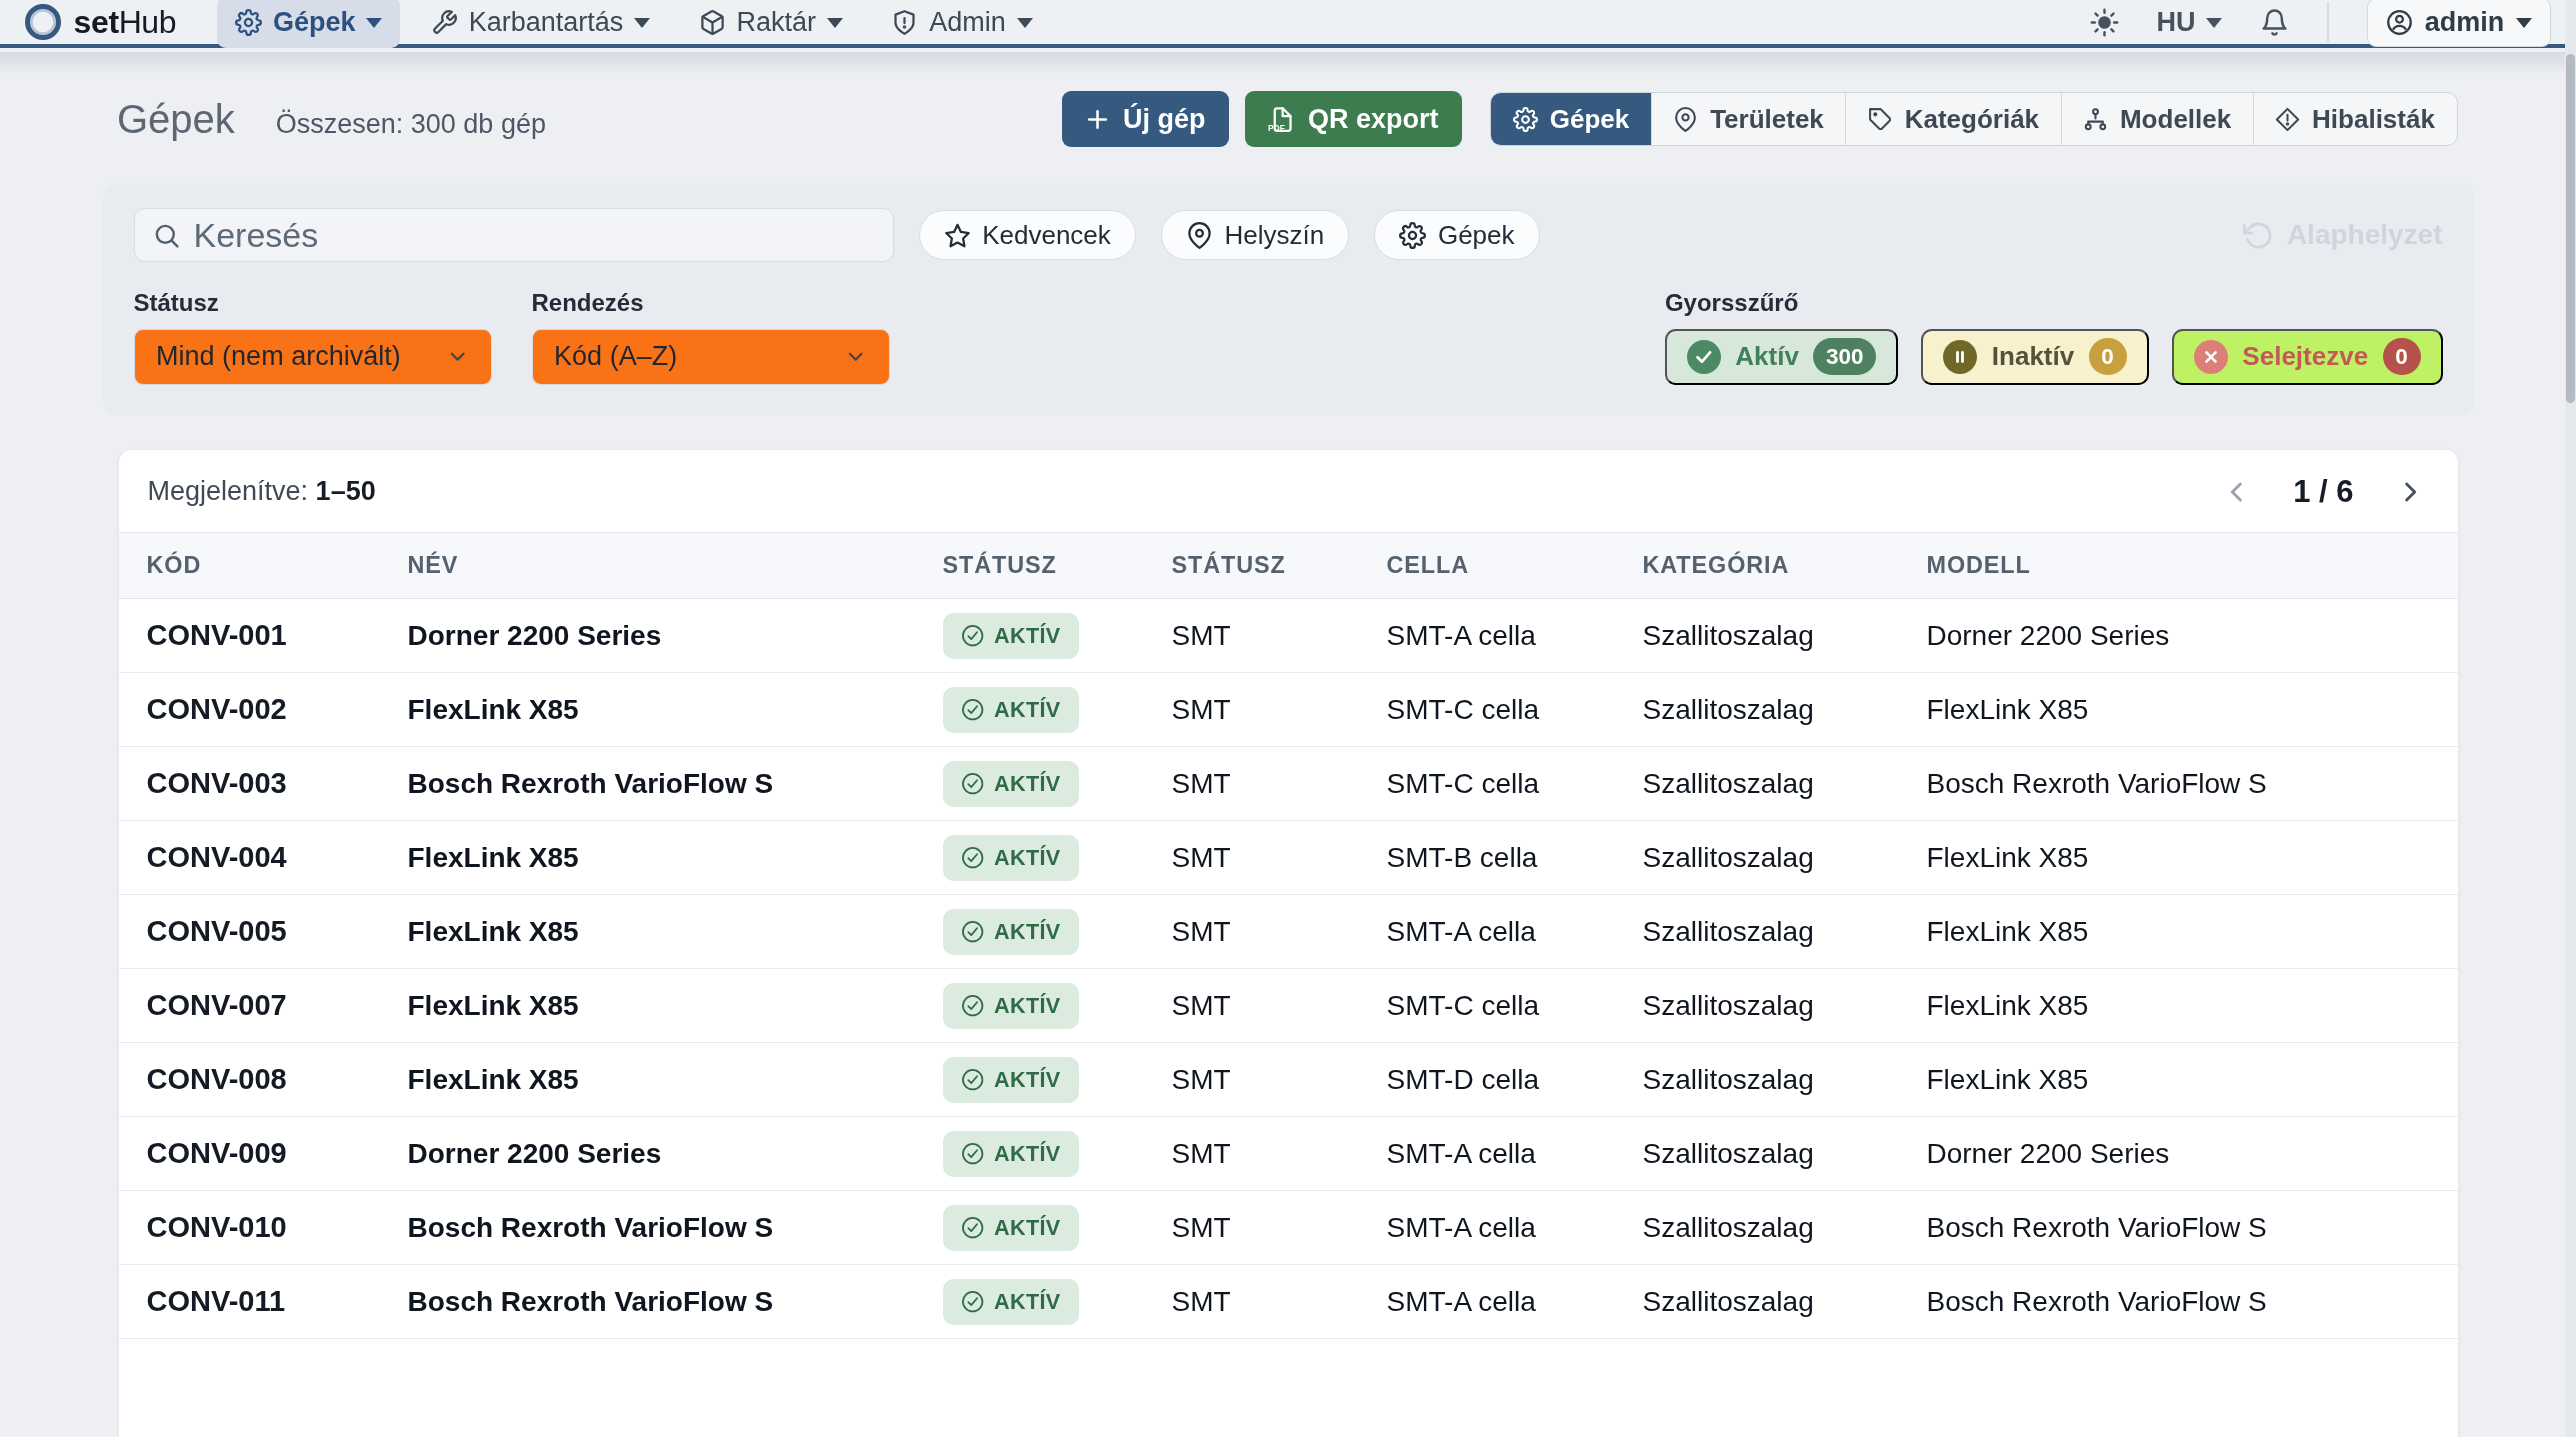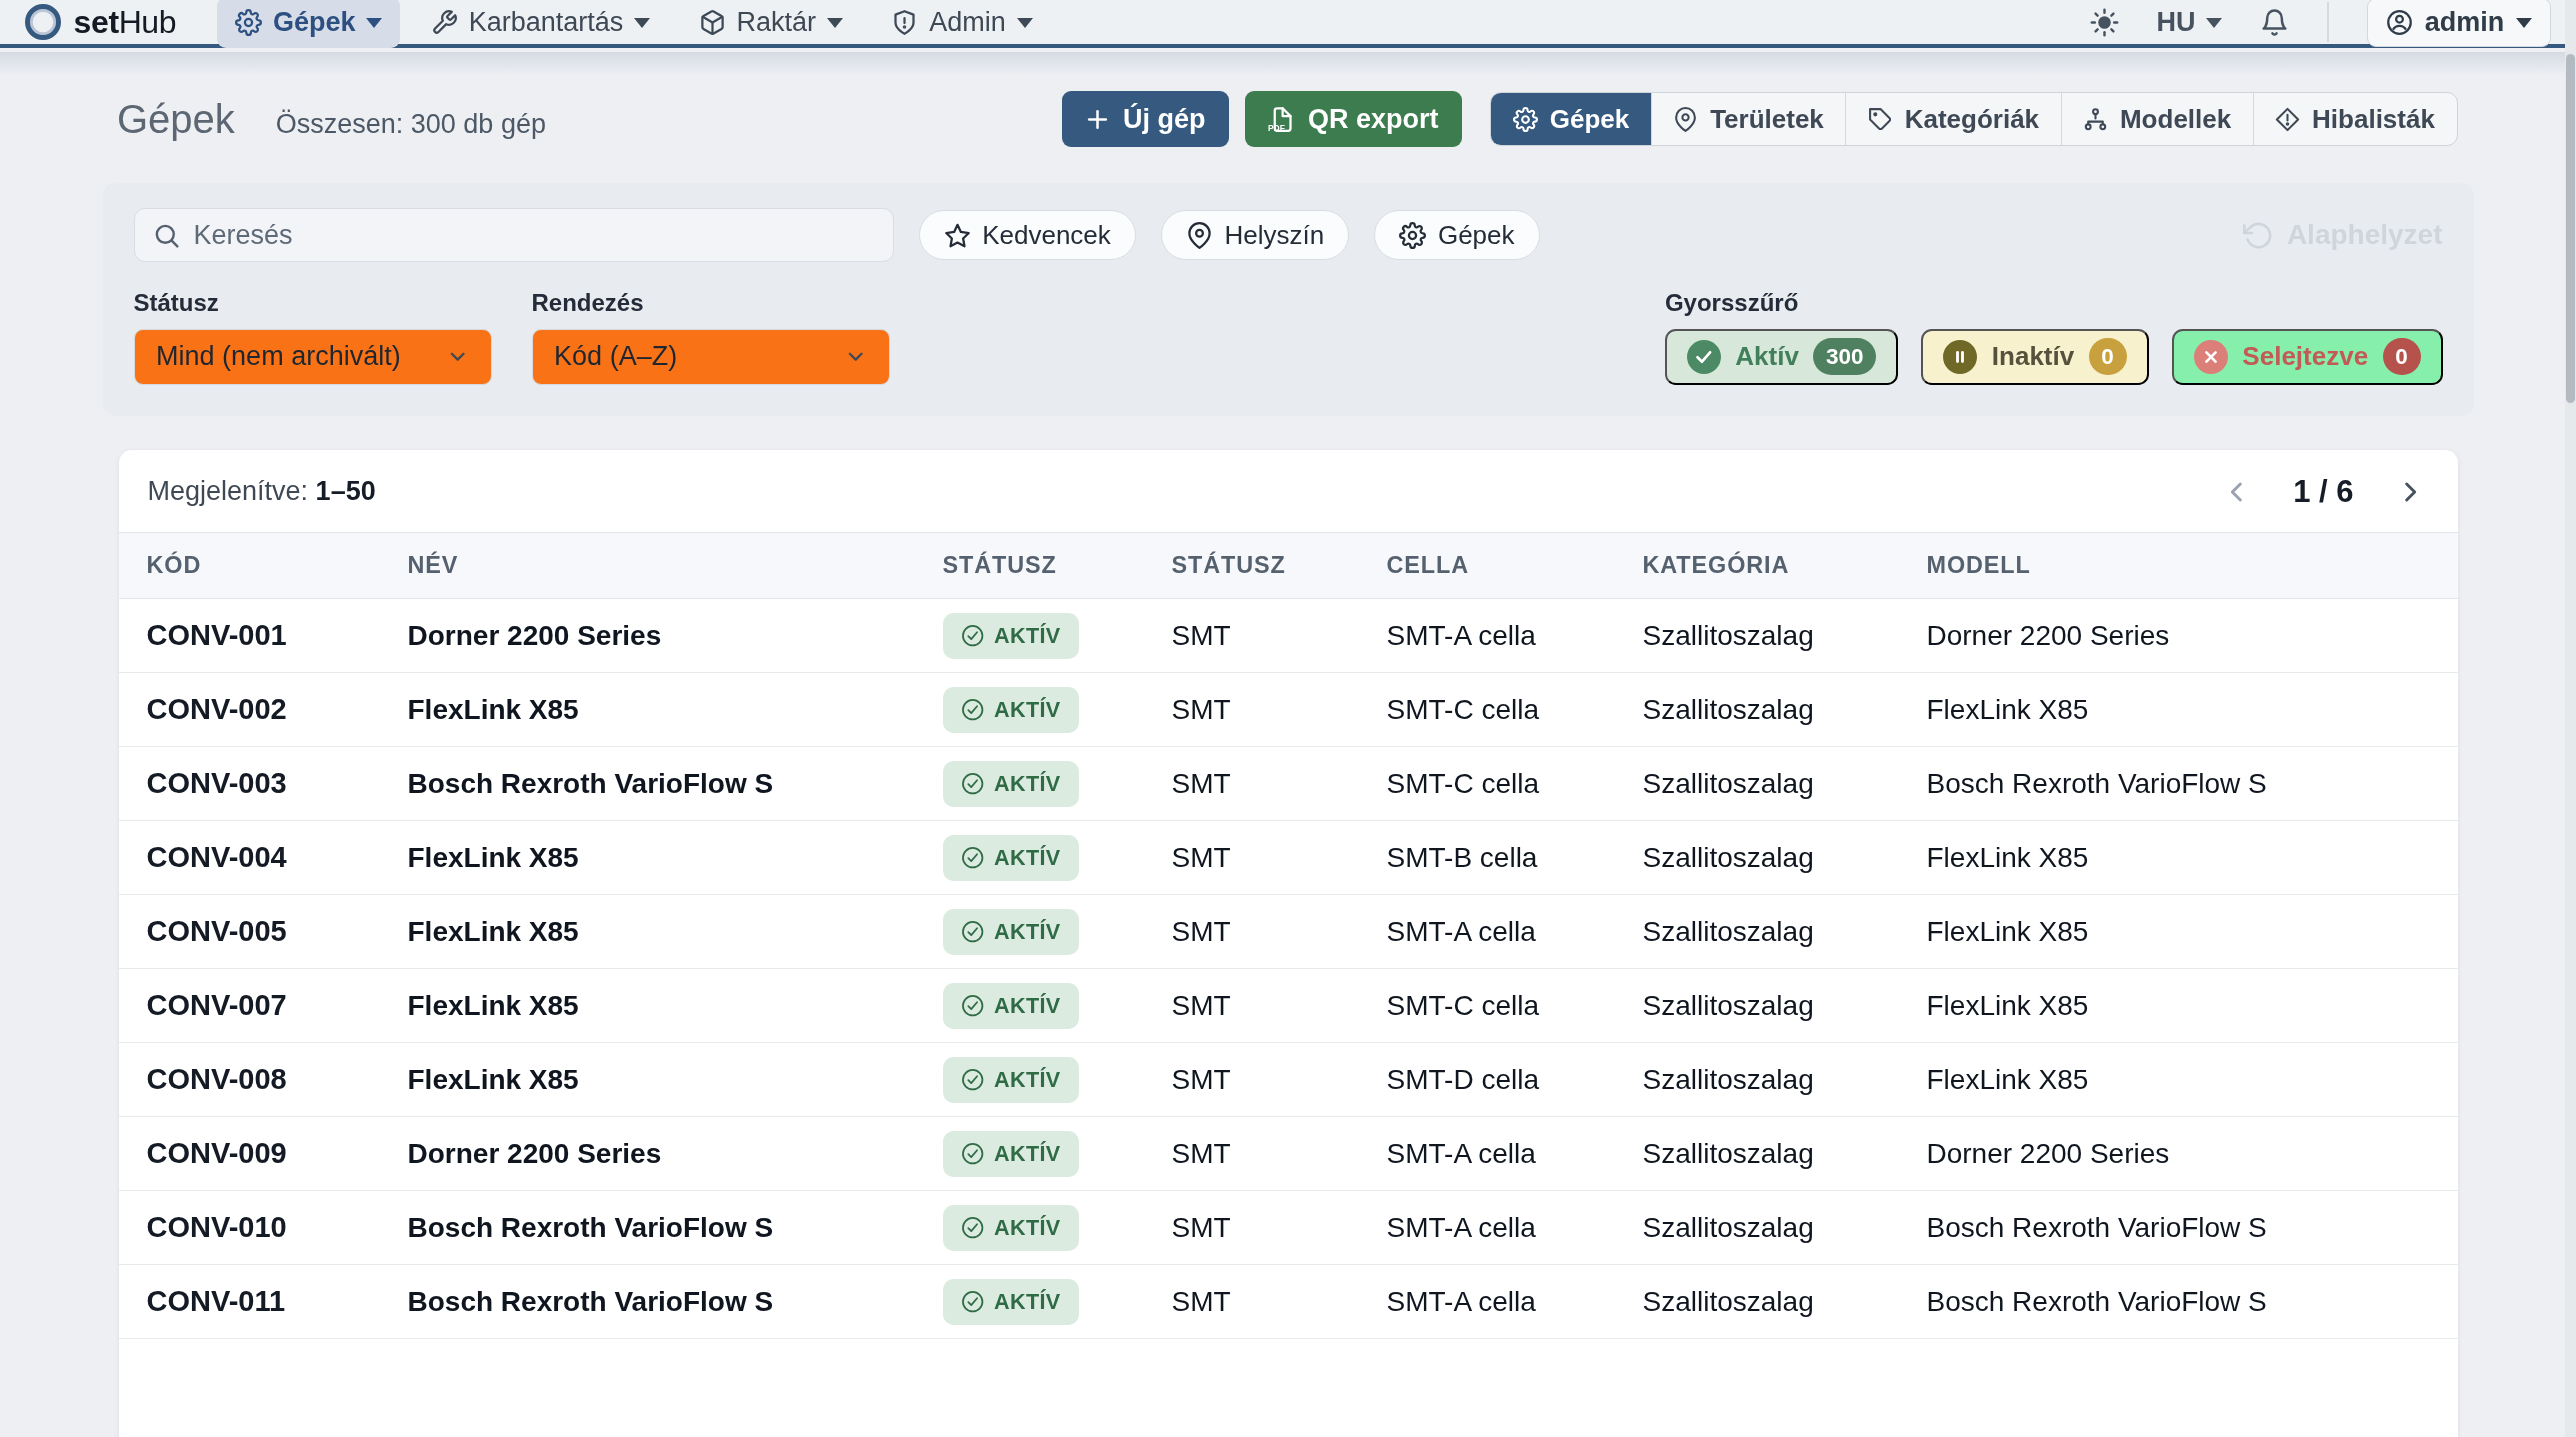--- a/index.html
+++ b/index.html
@@ -53,21 +53,21 @@
     font-size:26px; font-weight:600; color:#3f4956; background:transparent;
     border:none; border-left:1.8px solid #d5d9df; cursor:pointer; white-space:nowrap; }
   .view-btn:first-child { border-left:none; }
   .view-btn.active { background:#35597f; color:#fff; }
 
   
   .filter-panel { margin-top:36px; background:#e8ebef; border-radius:12.6px; padding:25px 31px 31px; }
   .search-row { display:flex; align-items:center; gap:25px; }
   .search-wrap { position:relative; width:760px; }
   .search-input { width:100%; height:54px; border:1.8px solid #d9dce2; border-radius:10.8px;
-    background:#f2f4f7; font-size:27px; padding:0 21.6px 0 59px; color:#1b2430; outline:none;
+    background:#f2f4f7; font-size:34px; padding:0 21.6px 0 59px; color:#1b2430; outline:none;
     font-family:inherit; }
   .search-input::placeholder { color:#5f6a78; }
   .search-icon { position:absolute; left:18px; top:12.6px; color:#55606e; }
   .pill { display:flex; align-items:center; gap:11.7px; height:50px; padding:0 24px;
     border-radius:899px; background:#fbfcfd; border:1.8px solid #d9dce2;
     font-size:26px; font-weight:500; color:#242c38; cursor:pointer; }
   .reset-btn { margin-left:auto; display:flex; align-items:center; gap:12.6px;
     font-size:28px; font-weight:600; color:#aab2bf; opacity:.38; cursor:default; }
 
   .filter-row { display:flex; align-items:flex-end; margin-top:27px; }
@@ -83,21 +83,21 @@
   .chip-icon { width:34px; height:34px; border-radius:50%; display:flex;
     align-items:center; justify-content:center; color:#fff; }
   .chip-count { min-width:38px; text-align:center; border-radius:899px;
     padding:5.4px 12.6px; color:#fff; font-size:22.5px; font-weight:700; }
   .chip-active { background:#d7e8db; color:#41805b; }
   .chip-active .chip-icon { background:#4b8a64; }
   .chip-active .chip-count { background:#4f8160; }
   .chip-inactive { background:#f8f1cd; color:#56513d; }
   .chip-inactive .chip-icon { background:#6f6827; }
   .chip-inactive .chip-count { background:#c8a13e; }
-  .chip-scrapped { background:#86efac; color:#c25a55; }
+  .chip-scrapped { background:#bef264; color:#c25a55; }
   .chip-scrapped .chip-icon { background:#dc7f79; }
   .chip-scrapped .chip-count { background:#b5524c; }
 
   
   .table-card { margin:34px 16px 0 16px; background:#fff; border-radius:12.6px 12.6px 0 0;
     box-shadow:0 1.8px 5.4px rgba(16,24,40,.07); height:989px; overflow:hidden; }
   .list-header { display:flex; align-items:center; padding:24px 32px 22.5px 29px; }
   .showing { font-size:27px; color:#3f4956; }
   .showing b { color:#161d27; font-weight:700; }
   .pager { margin-left:auto; display:flex; align-items:center; gap:40px; }

